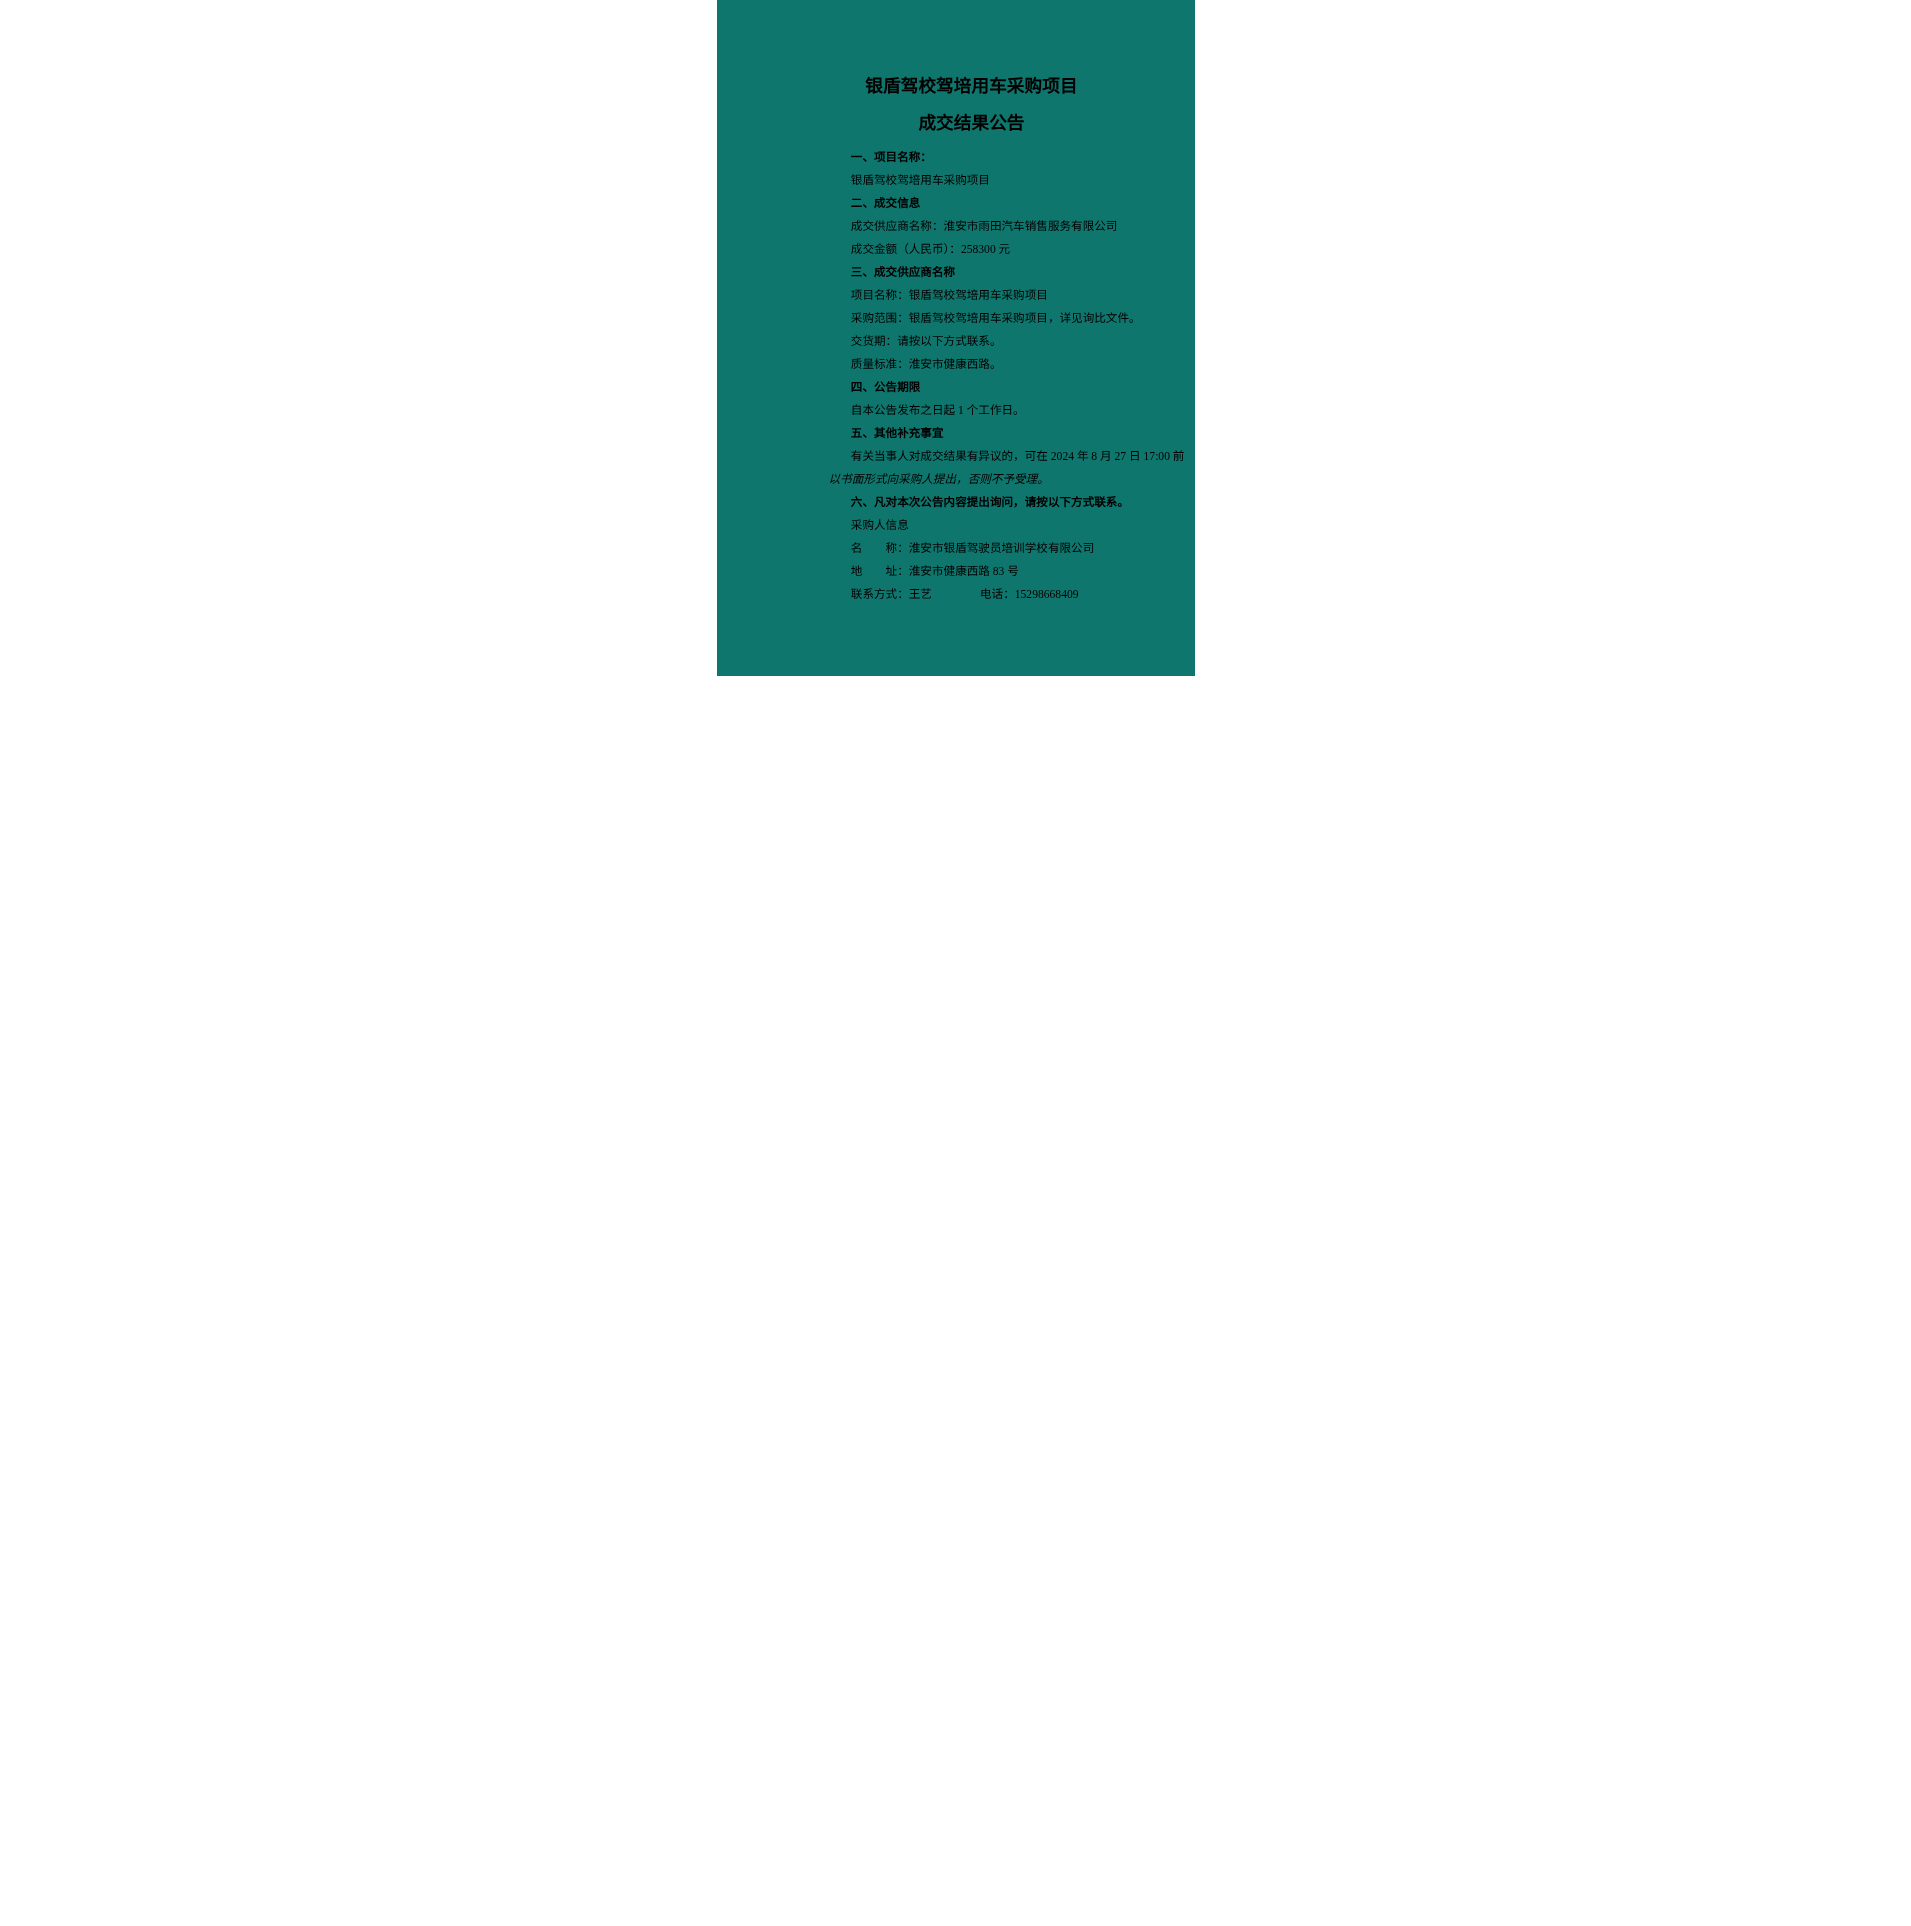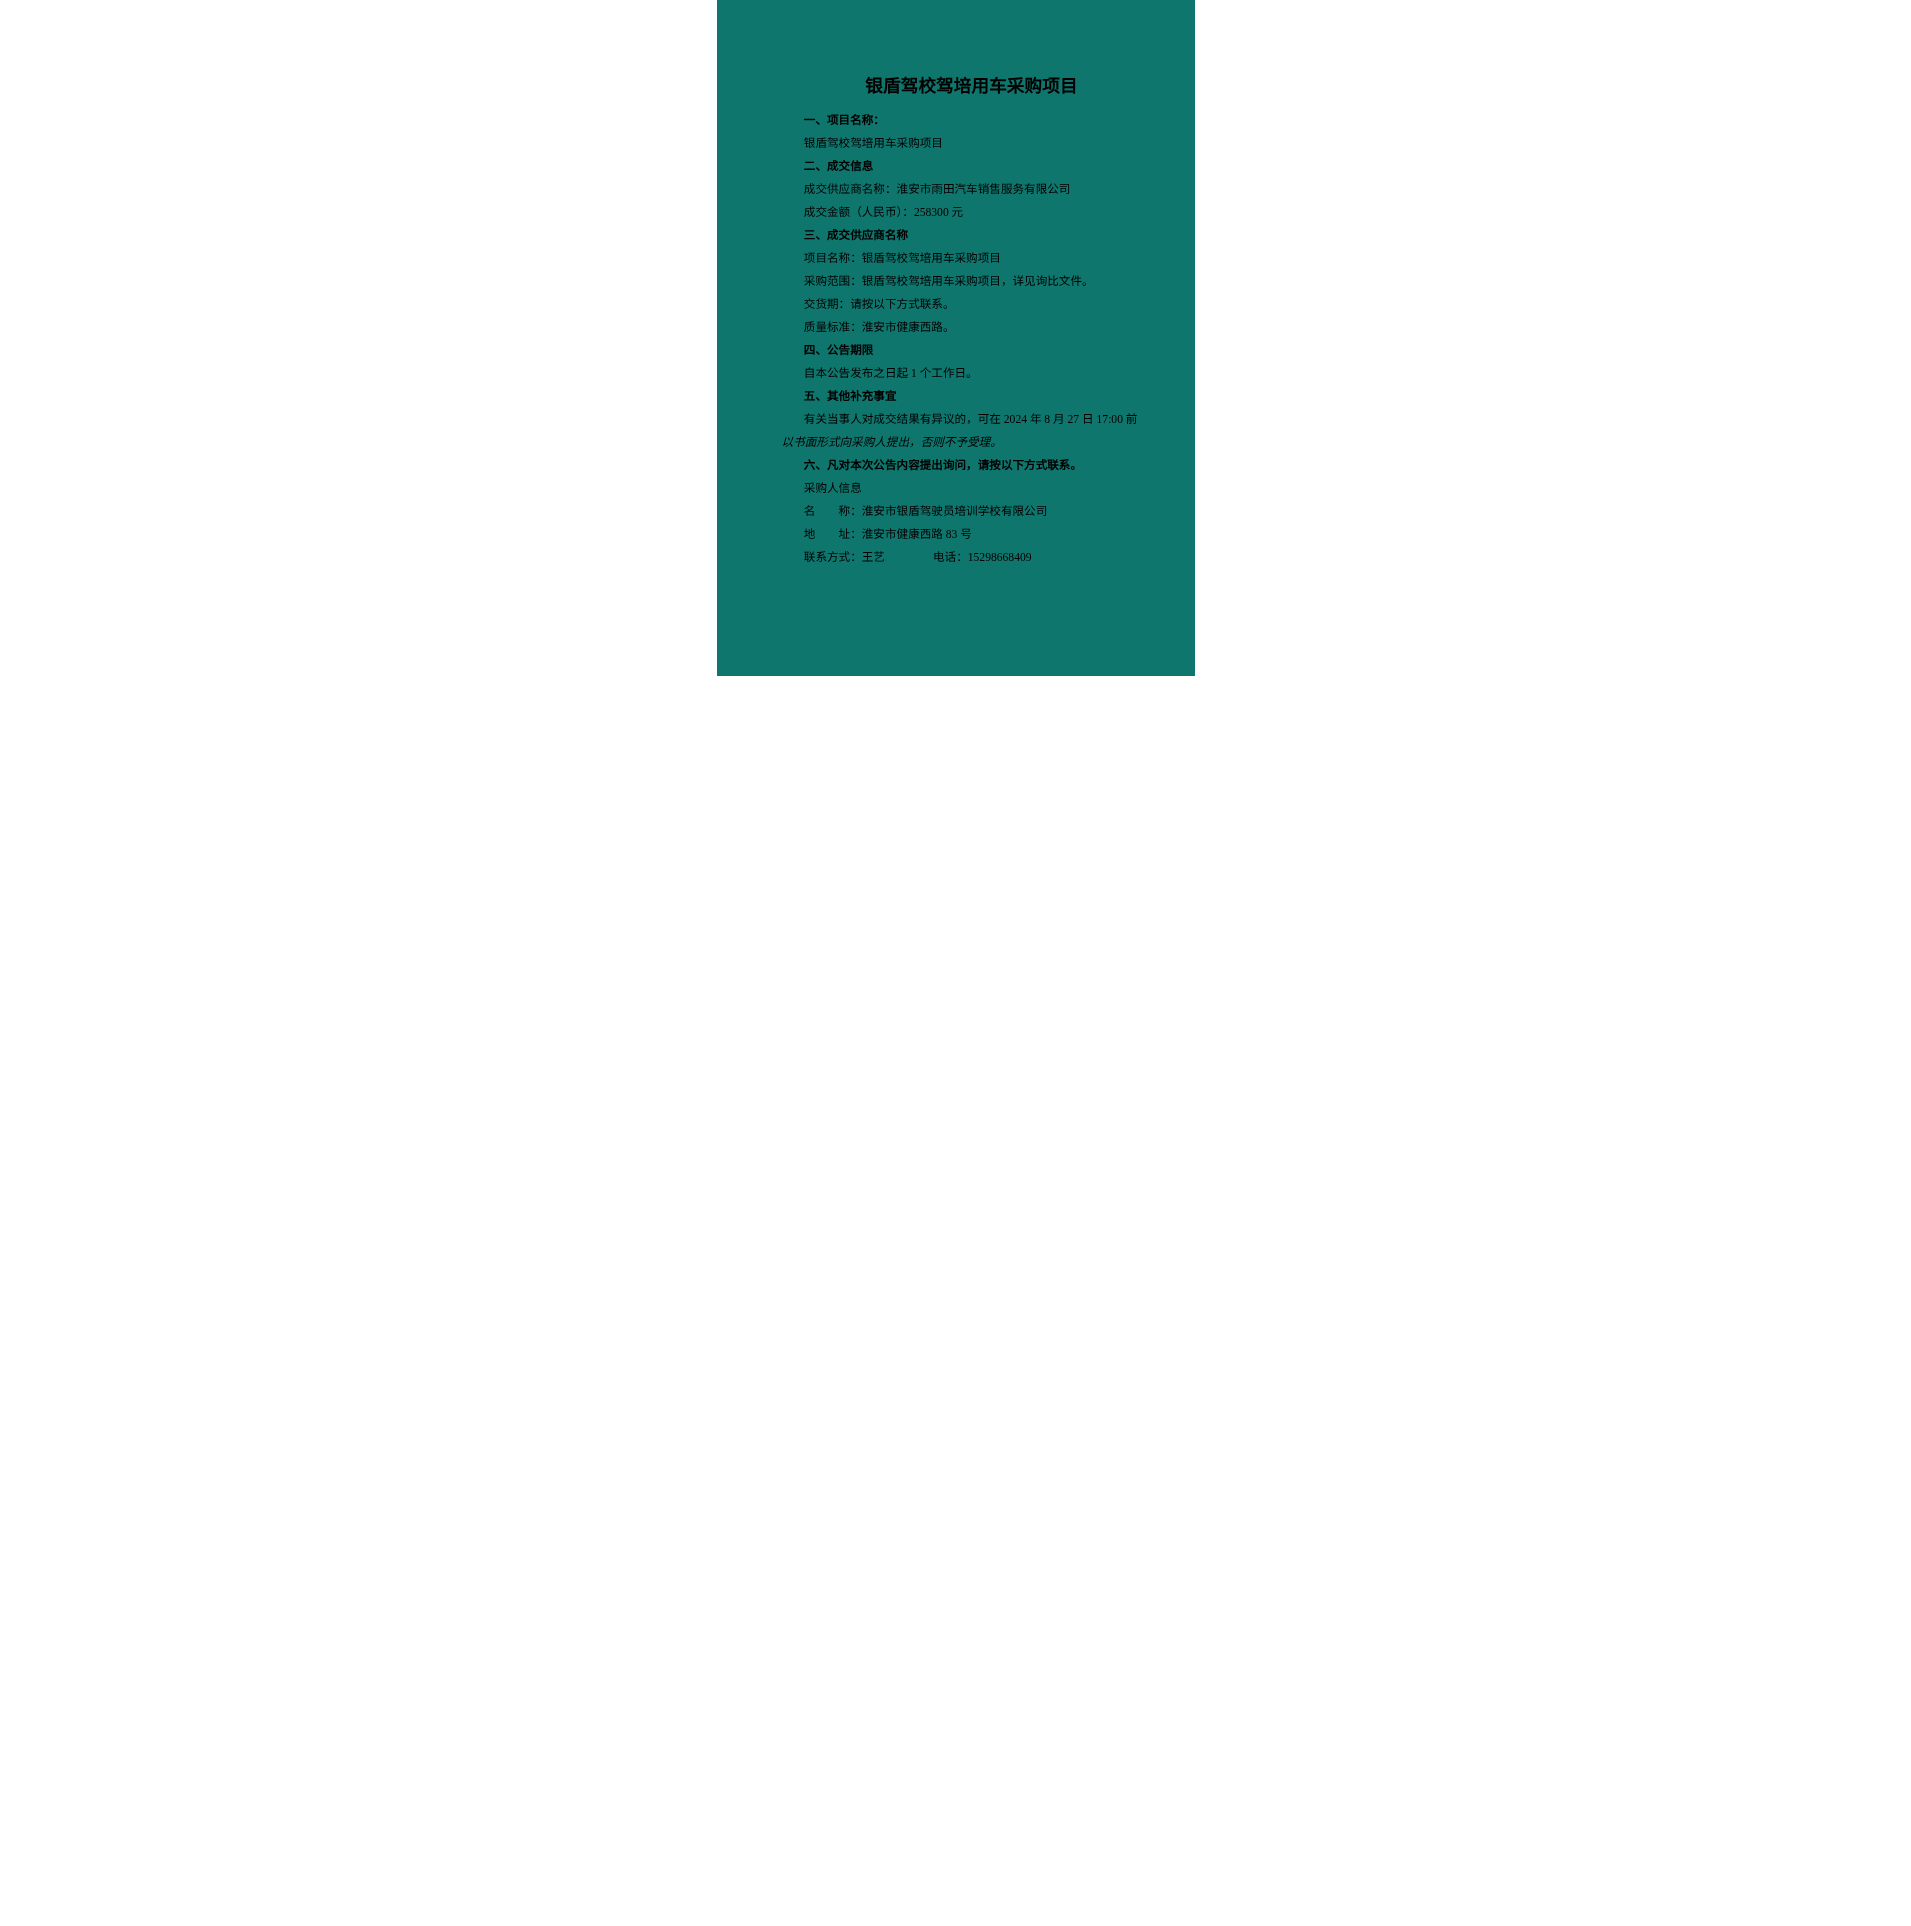--- a/index.html
+++ b/index.html
@@ -28,40 +28,42 @@
   .doc-body {
     margin-top: 3.9px;
     padding-left: 65px;
     padding-right: 31px;
     font-size: 11.6px;
     line-height: 23px;
   }
   .line {
     text-indent: 22.3px;
     white-space: nowrap;
+    margin-left: 47px;
   }
   .line.no-indent {
     text-indent: 0;
     font-style: italic;
   }
   .heading {
     font-weight: bold;
   }
   .phone-part {
     margin-left: 48px;
     text-align: center;
   }
 </style>
 </head>
 <body>
 
 <div class="page">
 
   <div class="title-block">
     <div>银盾驾校驾培用车采购项目</div>
+    <div>成交结果公告</div>
   </div>
 
   <div class="doc-body">
 
     <div class="line heading">一、项目名称：</div>
     <div class="line">银盾驾校驾培用车采购项目</div>
 
     <div class="line heading">二、成交信息</div>
     <div class="line">成交供应商名称：淮安市雨田汽车销售服务有限公司</div>
     <div class="line">成交金额（人民币）：258300 元</div>

